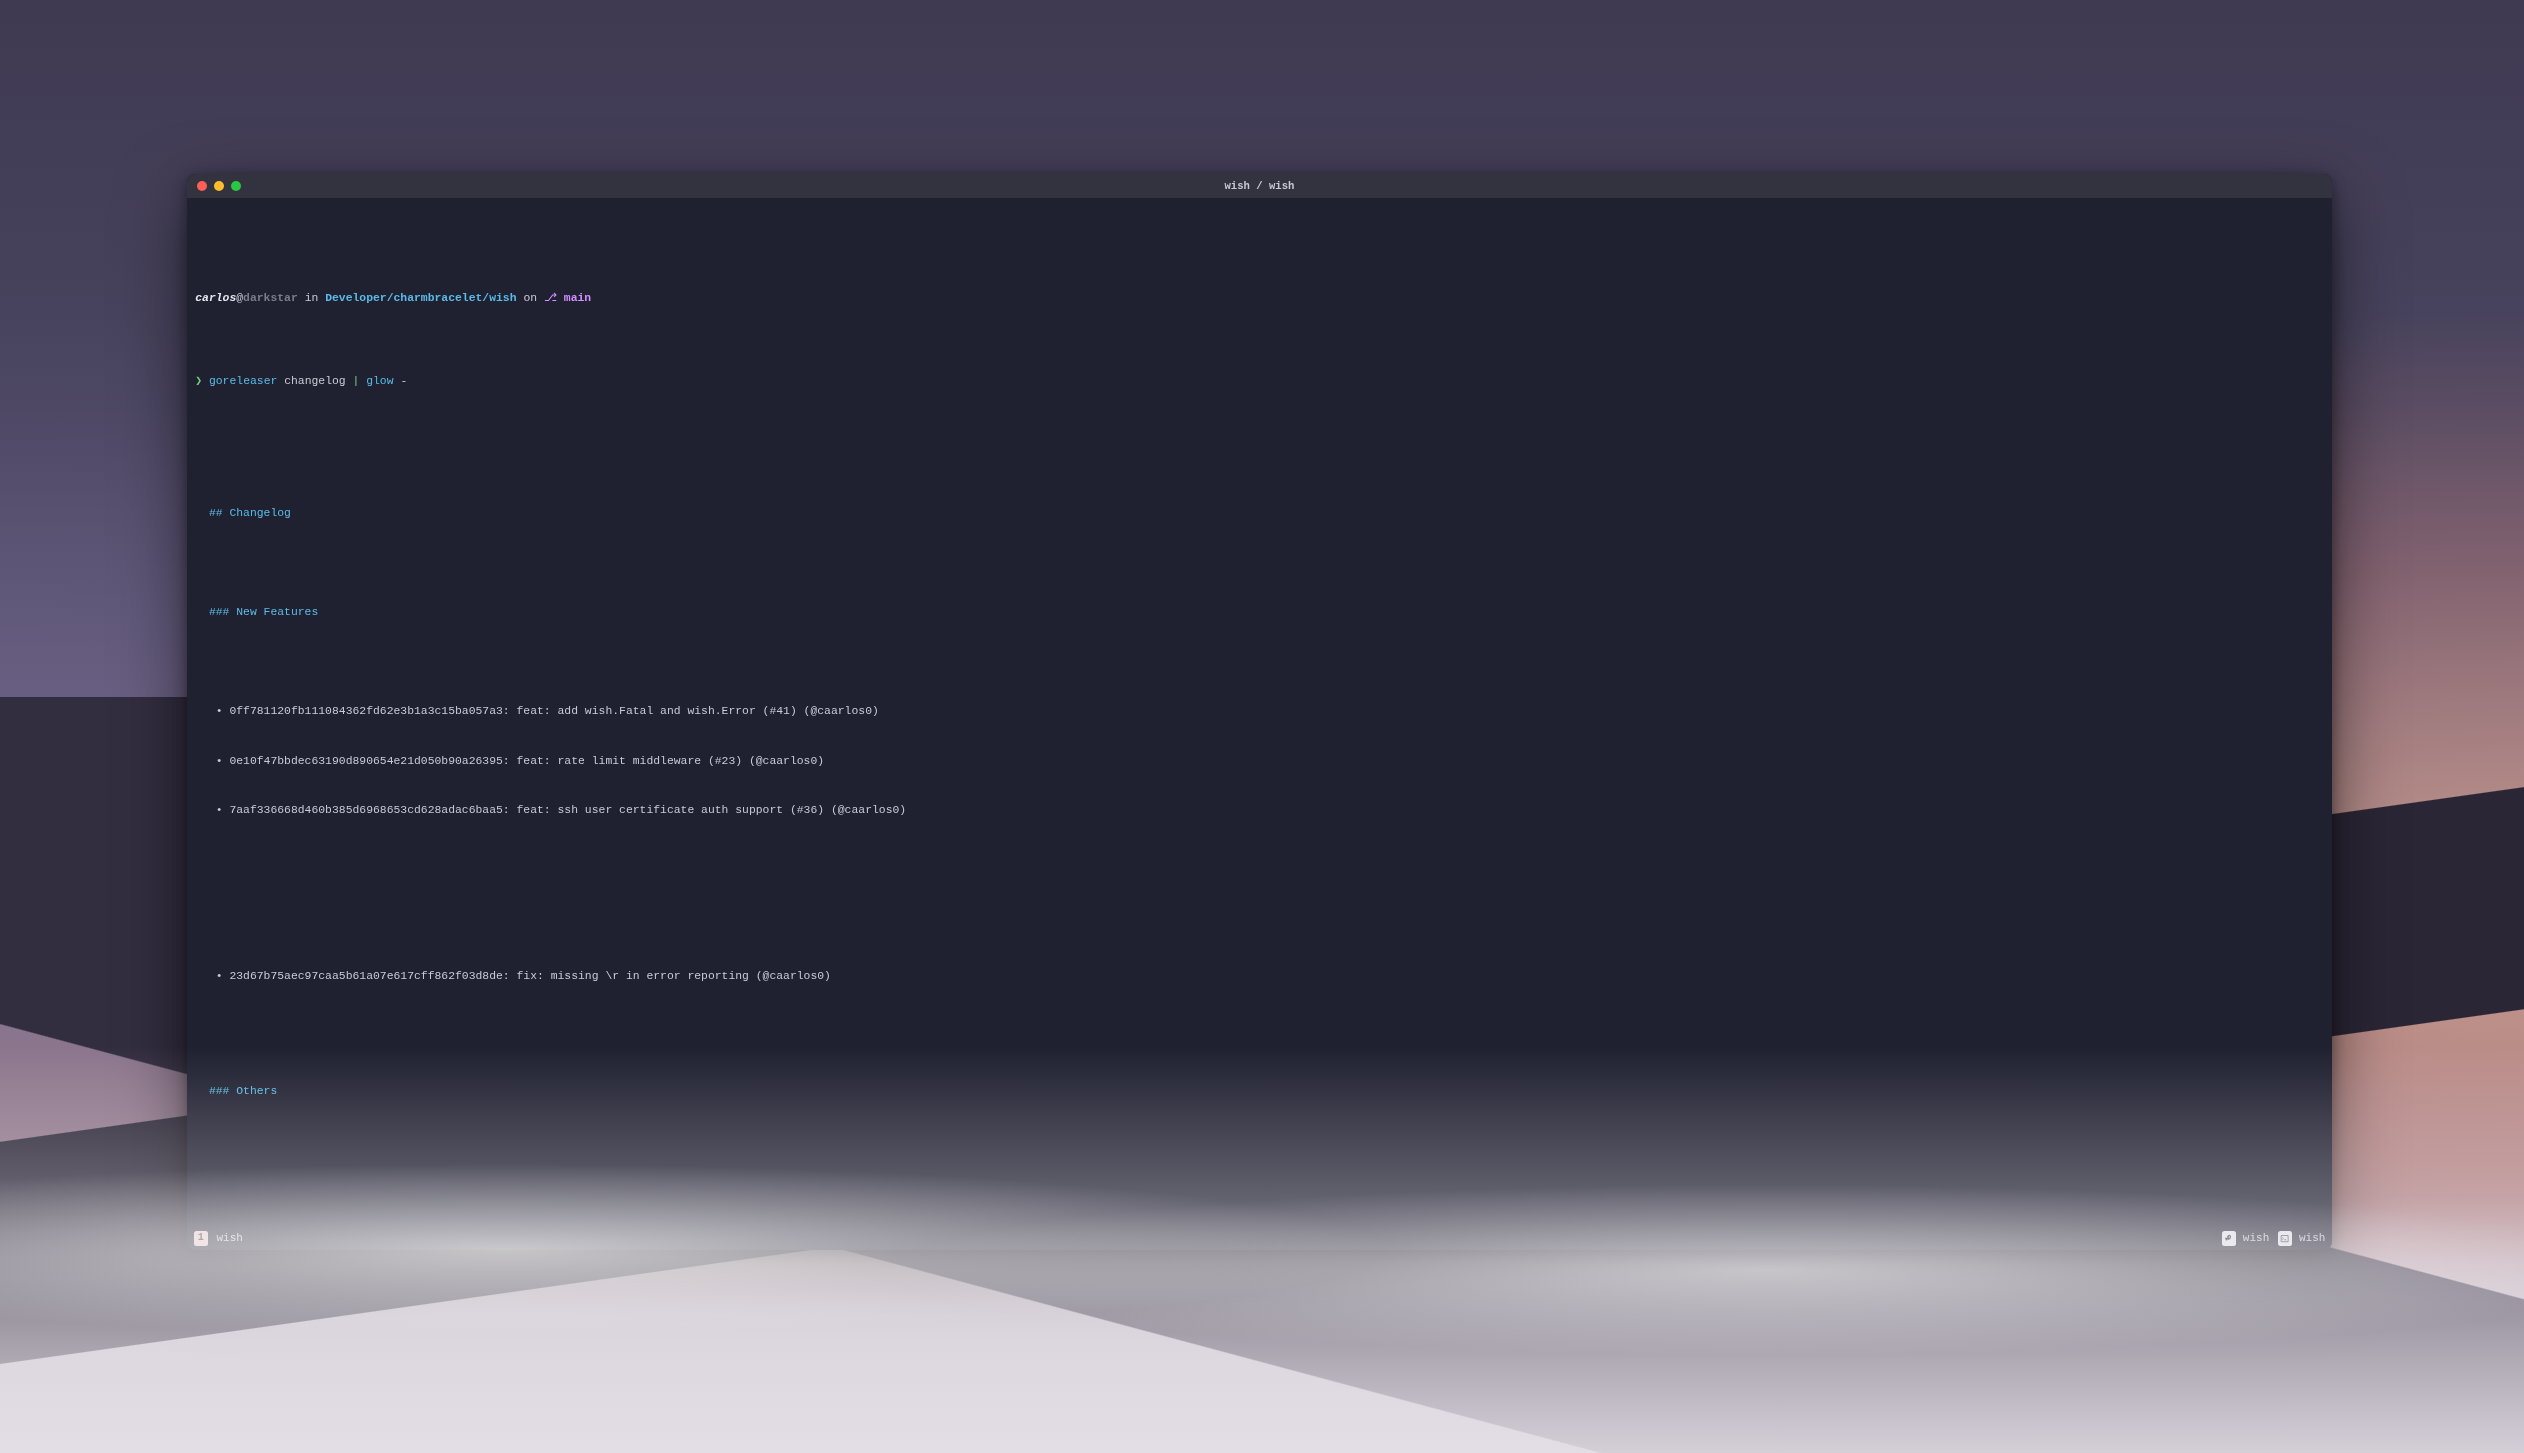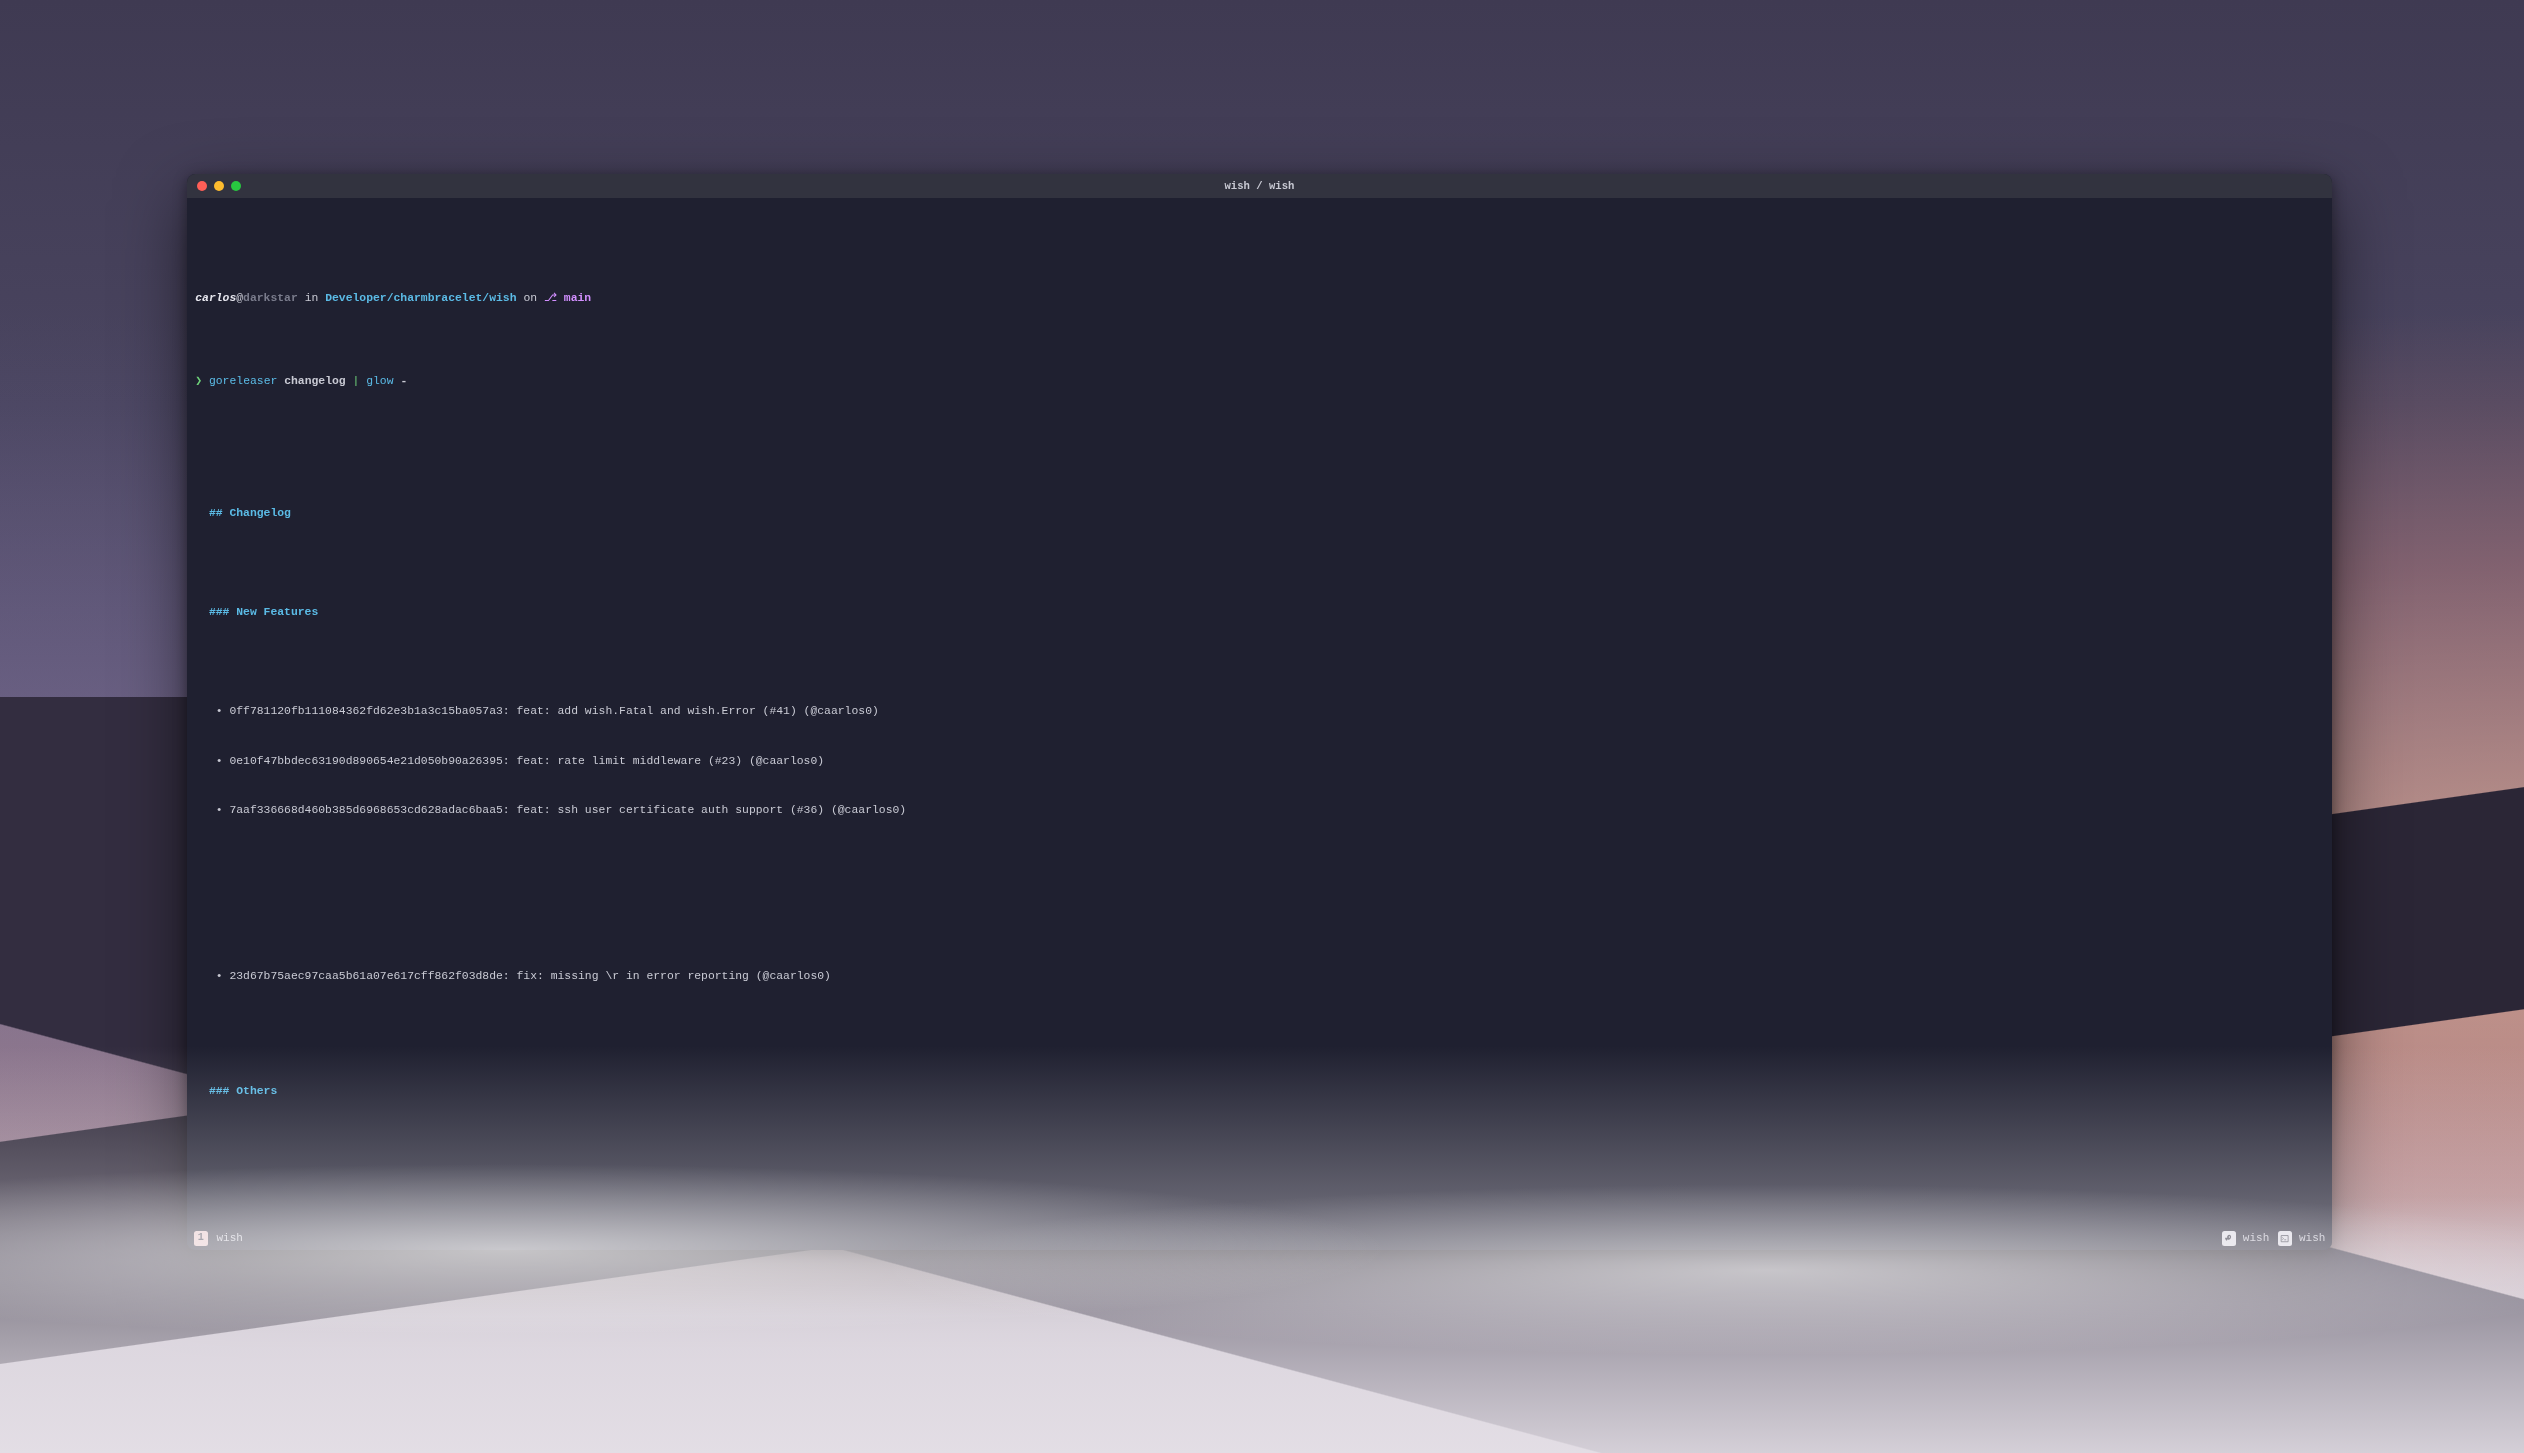--- a/index.html
+++ b/index.html
@@ -101,23 +101,23 @@
   .blank { height: 1.45em; }
 
   .c-user   { color: #e6e6ee; font-weight: 700; font-style: italic; }
   .c-host   { color: #7a7c8c; font-weight: 700; }
   .c-dim    { color: #c9cad4; }
   .c-path   { color: #5bbbe6; font-weight: 700; }
   .c-branch { color: #d28fff; font-weight: 700; }
   .c-branch-ico { color: #d28fff; }
   .c-prompt { color: #6fd47a; font-weight: 700; }
   .c-cmd    { color: #5bbbe6; }
-  .c-arg    { color: #c9cad4; font-weight: bold; }
+  .c-arg    { color: #c9cad4; }
   .c-pipe   { color: #6fd47a; }
-  .c-hdr    { color: #5bbbe6; font-weight: 700; }
+  .c-hdr    { color: #5bbbe6; font-weight: 400; }
   .c-txt    { color: #c9cad4; }
 
   .statusbar {
     position: absolute;
     left: 0; right: 0; bottom: 0;
     height: 22px;
     display: flex;
     align-items: center;
     justify-content: space-between;
     padding: 0 6.8px;

